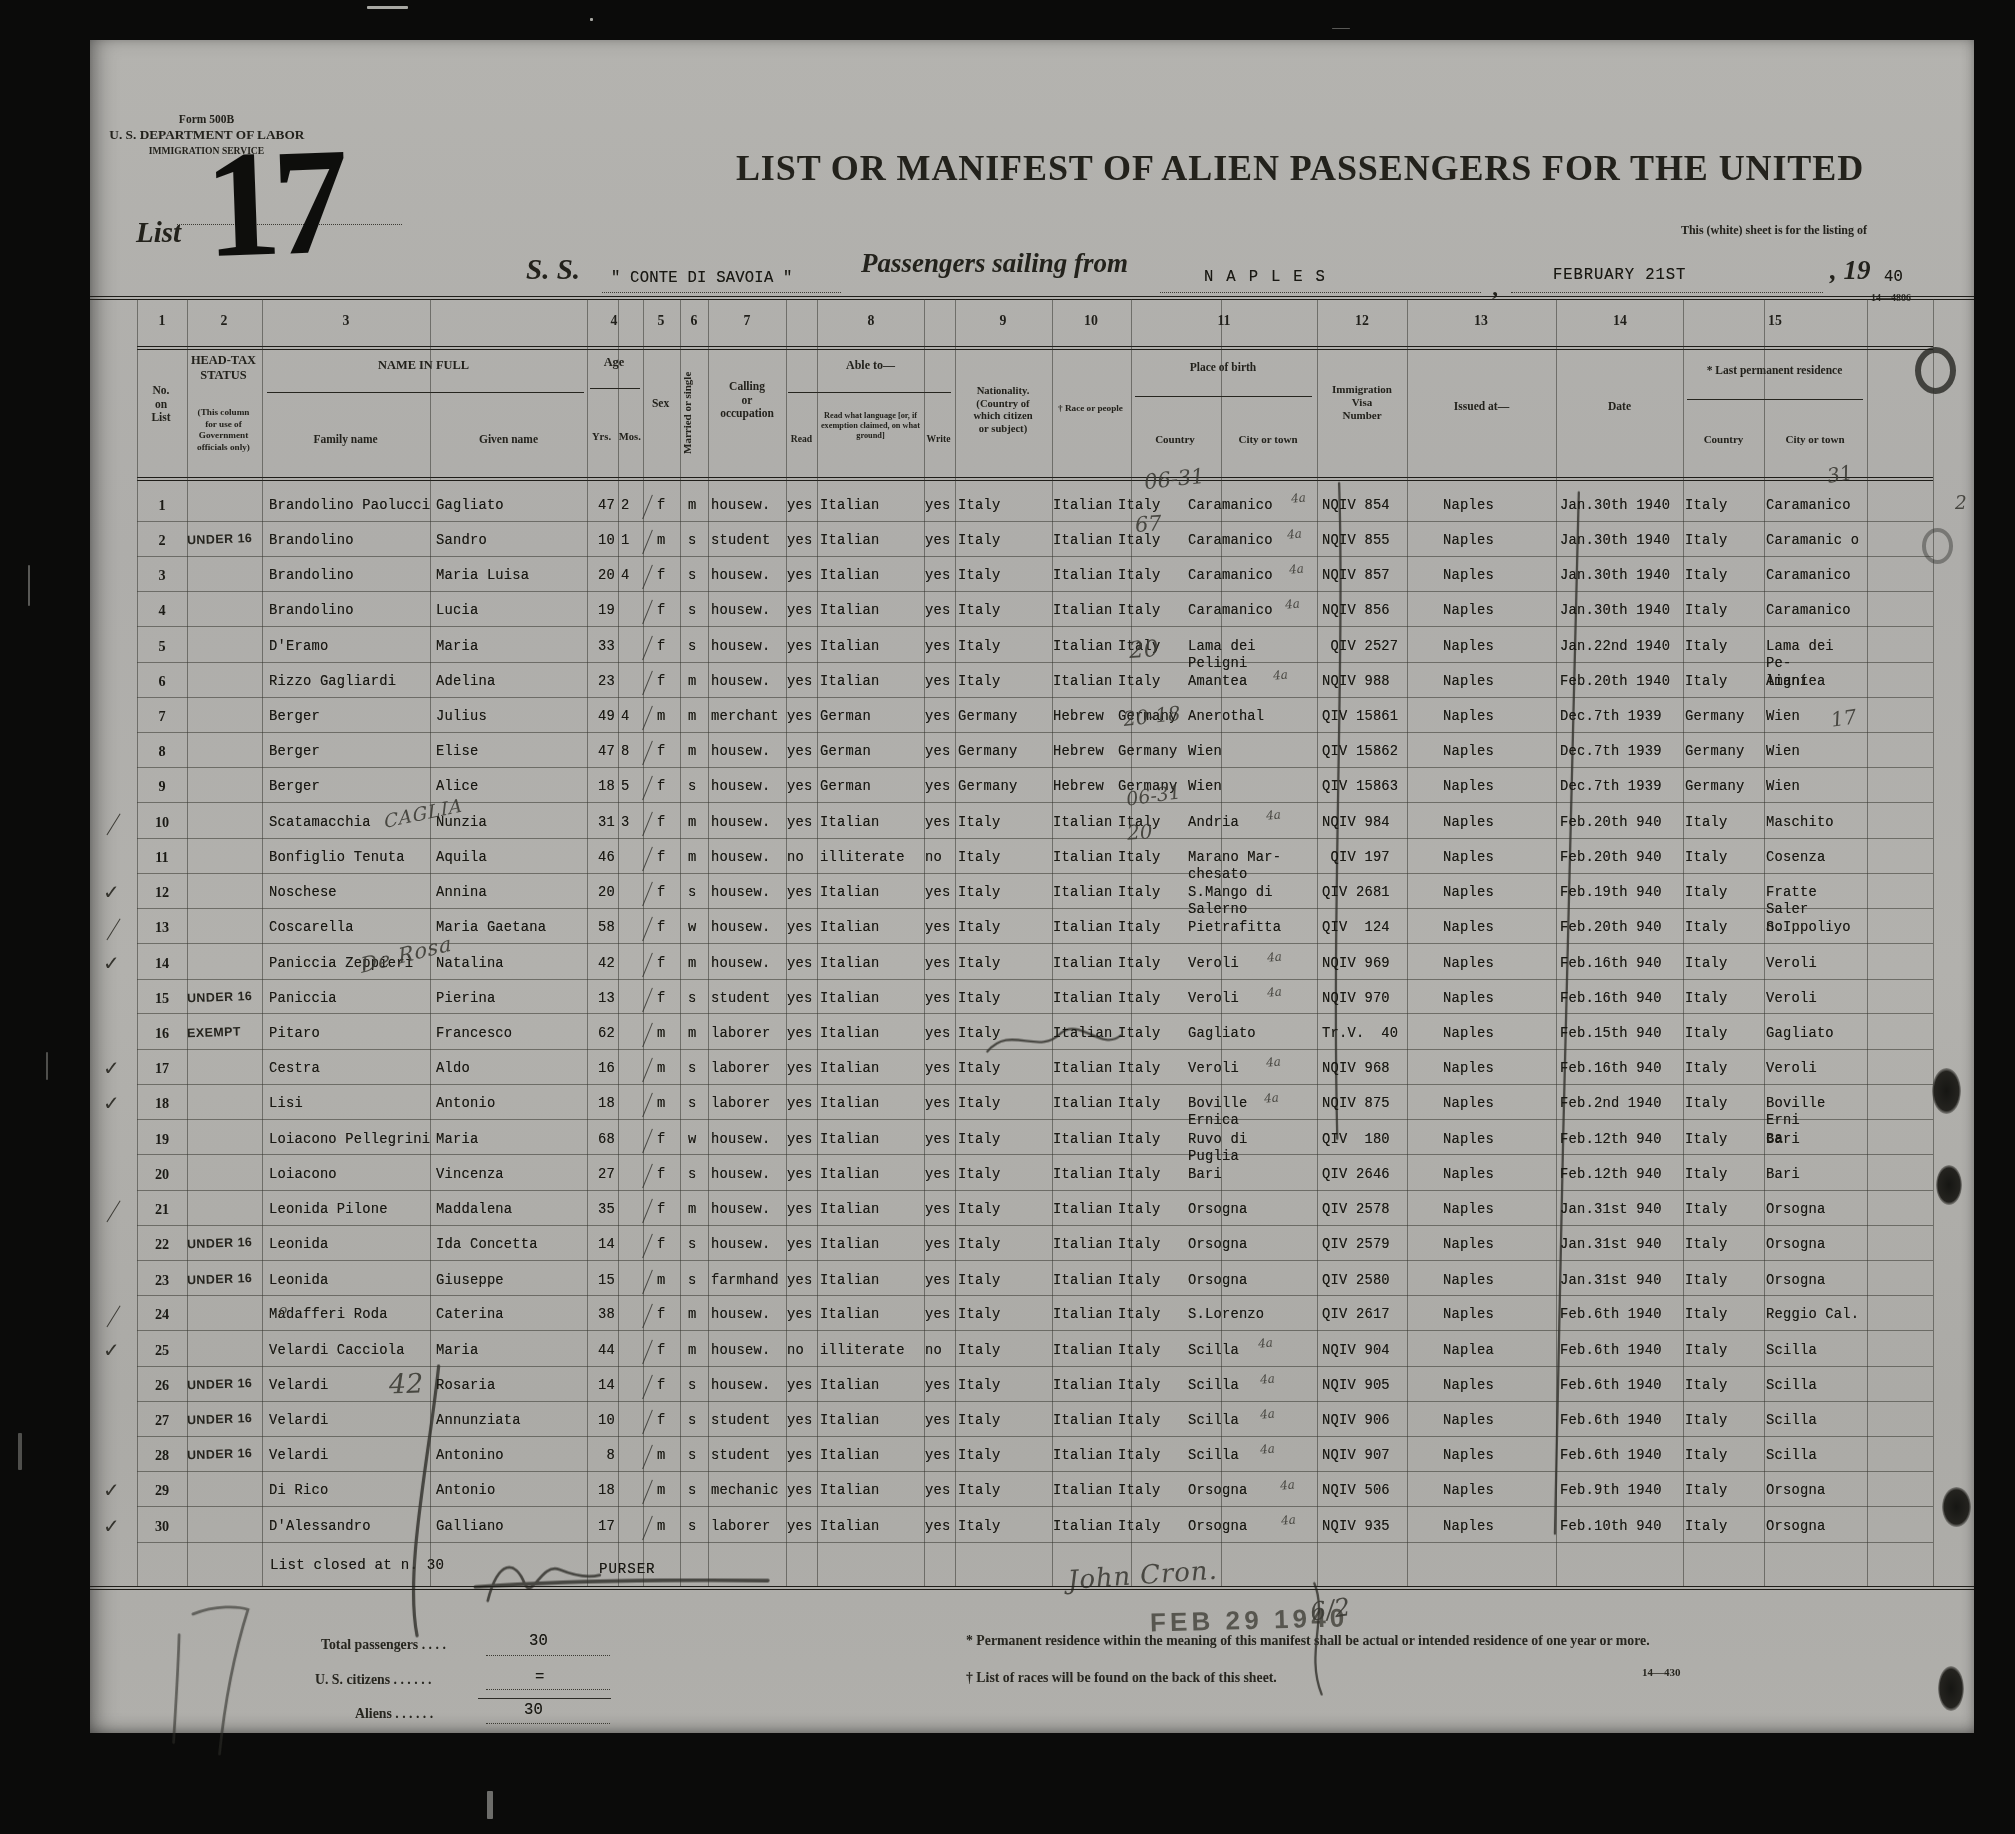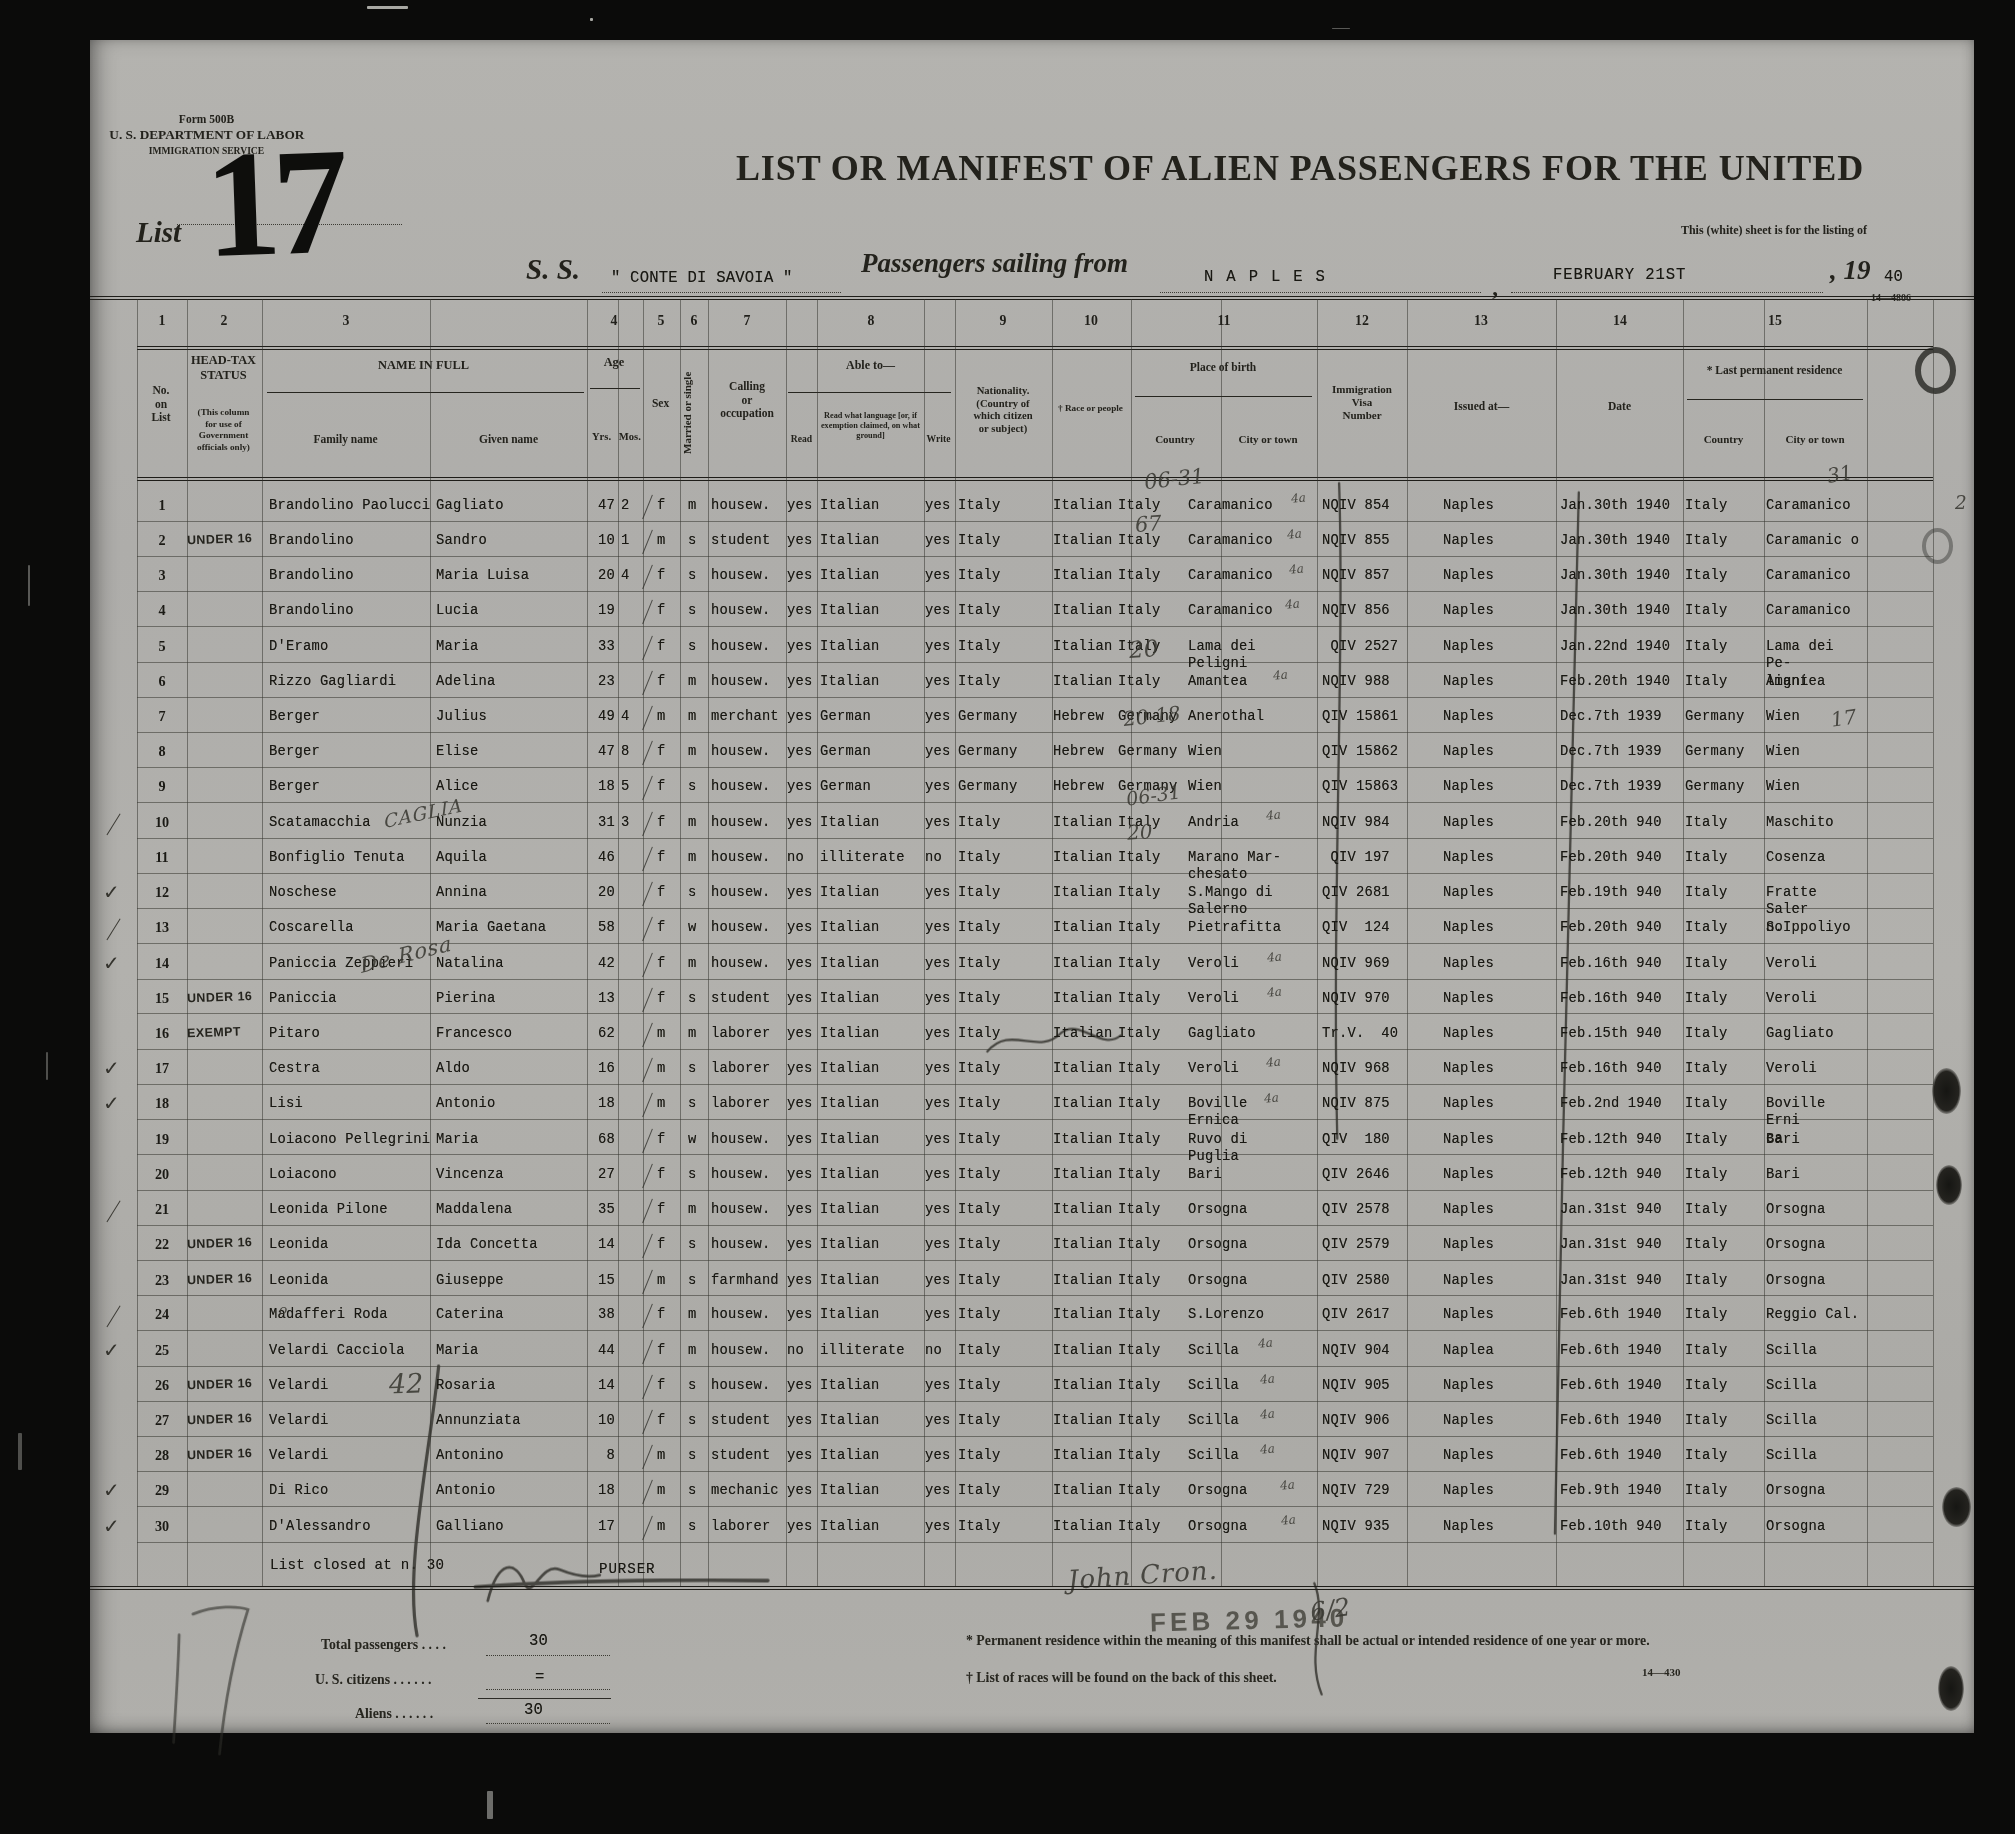--- a/index.html
+++ b/index.html
@@ -901,21 +901,21 @@
       <div class="cell c-typed" style="left: 657px; width: 22px;">m</div>
       <div class="cell c-typed" style="left: 688px; width: 19px;">s</div>
       <div class="cell c-typed" style="left: 711px; width: 74px;">mechanic</div>
       <div class="cell c-typed" style="left: 787px; width: 29px;">yes</div>
       <div class="cell c-typed" style="left: 820px; width: 103px;">Italian</div>
       <div class="cell c-typed" style="left: 925px; width: 29px;">yes</div>
       <div class="cell c-typed" style="left: 958px; width: 92px;">Italy</div>
       <div class="cell c-typed" style="left: 1053px; width: 75px;">Italian</div>
       <div class="cell c-typed" style="left: 1118px; width: 73px;">Italy</div>
       <div class="cell c-typed wrap" style="left: 1188px; width: 131px;">Orsogna</div>
-      <div class="cell c-typed pre" style="left: 1322px; width: 96px;">NQIV 729</div>
+      <div class="cell c-typed pre" style="left: 1322px; width: 96px;">NQIV 506</div>
       <div class="cell c-typed" style="left: 1443px; width: 106px;">Naples</div>
       <div class="cell c-typed" style="left: 1560px; width: 120px;">Feb.9th 1940</div>
       <div class="cell c-typed" style="left: 1685px; width: 77px;">Italy</div>
       <div class="cell c-typed wrap" style="left: 1766px; width: 101px;">Orsogna</div>
     </div>
     <div class="row" style="top: 1518px;">
       <div class="cell c-check" style="left: 103px; top: -3.7px;">✓</div>
       <div class="c-tick" style="left: 647px;"></div>
       <div class="cell c-no" style="left: 137px; width: 50px;">30</div>
       <div class="cell c-typed" style="left: 269px; width: 162px;">D'Alessandro</div>

